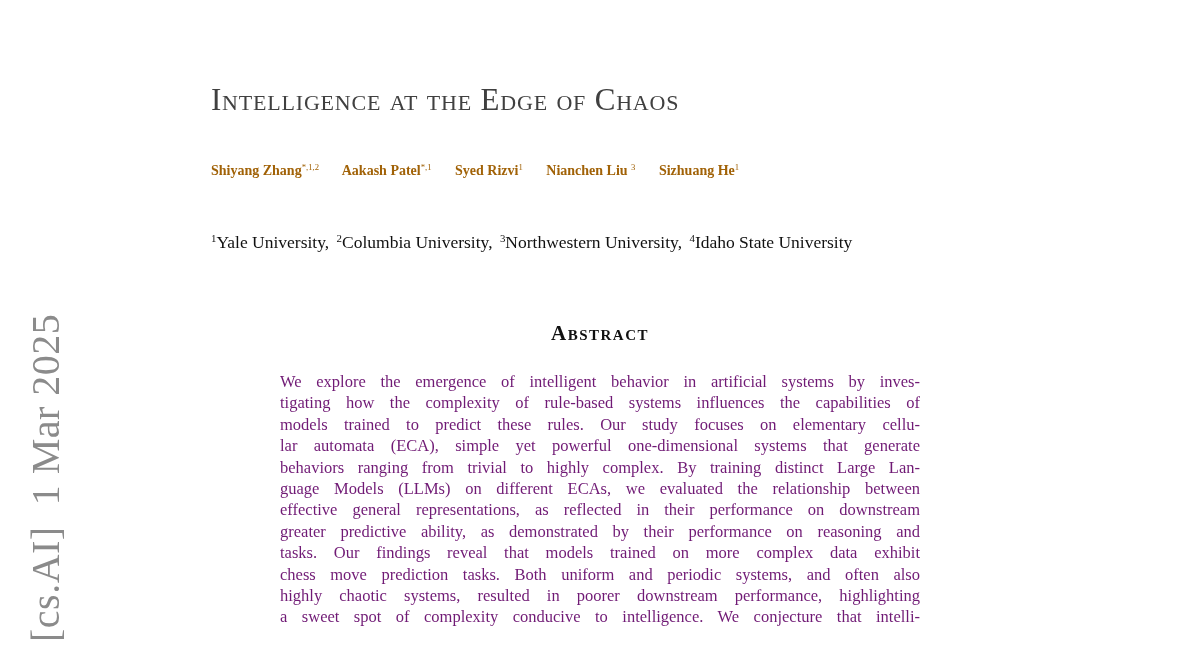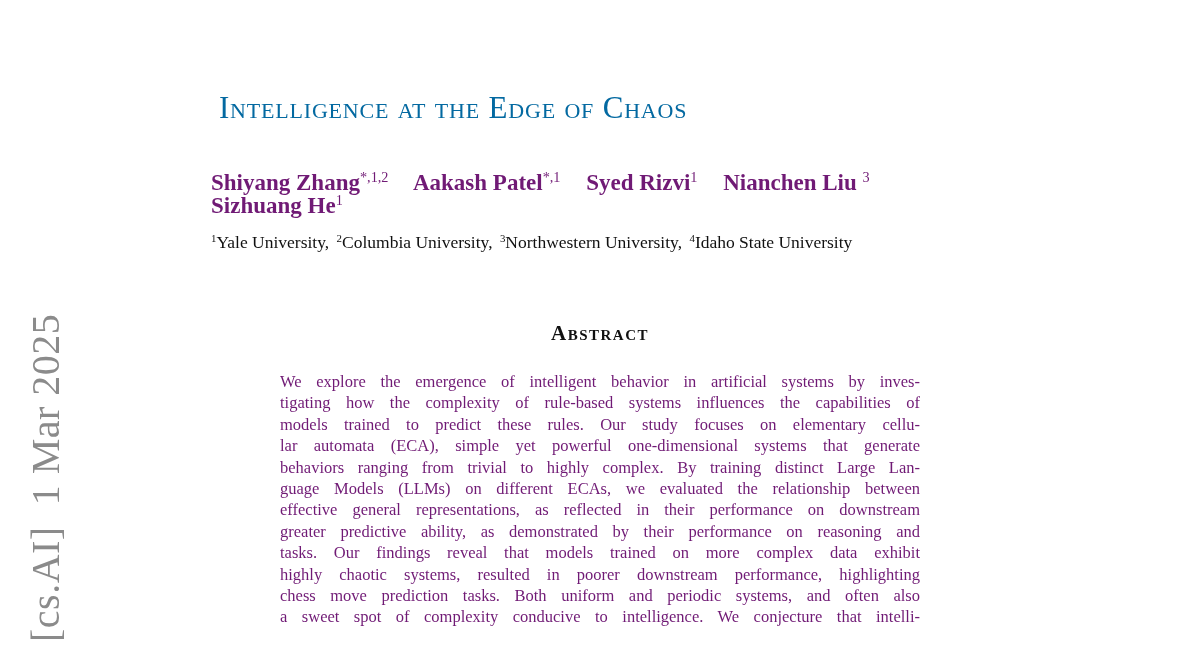--- a/index.html
+++ b/index.html
@@ -28,38 +28,38 @@
     font-size: 40px;
     line-height: 40px;
     letter-spacing: 0.5px;
     color: #8b8b8b;
   }
 
   .title {
     position: absolute;
     left: 211px;
     top: 84px;
-    margin: 8px;
+    margin: 0;
     font-size: 31px;
     line-height: 31px;
     font-weight: 400;
     font-variant: small-caps;
     letter-spacing: 0.8px;
-    color: #0369a1;
+    color: #404040;
     white-space: nowrap;
   }
 
   .authors {
     position: absolute;
     left: 211px;
-    top: 172px;
-    font-size: 23px;
+    top: 160px;
+    font-size: 14px;
     font-weight: 700;
     line-height: 22.5px;
-    color: #701a75;
+    color: #a16207;
     width: 740px;
   }
   .author { margin-right: 20px; white-space: nowrap; }
   .author:last-child { margin-right: 0; }
 
   sup {
     font-size: 62%;
     font-weight: 400;
     line-height: 0;
     vertical-align: baseline;
@@ -139,18 +139,18 @@
   <div class="abstract-body">
     <div class="abs-line">We explore the emergence of intelligent behavior in artificial systems by inves-</div>
     <div class="abs-line">tigating how the complexity of rule-based systems influences the capabilities of</div>
     <div class="abs-line">models trained to predict these rules. Our study focuses on elementary cellu-</div>
     <div class="abs-line">lar automata (ECA), simple yet powerful one-dimensional systems that generate</div>
     <div class="abs-line">behaviors ranging from trivial to highly complex. By training distinct Large Lan-</div>
     <div class="abs-line">guage Models (LLMs) on different ECAs, we evaluated the relationship between</div>
     <div class="abs-line">effective general representations, as reflected in their performance on downstream</div>
     <div class="abs-line">greater predictive ability, as demonstrated by their performance on reasoning and</div>
     <div class="abs-line">tasks. Our findings reveal that models trained on more complex data exhibit</div>
+    <div class="abs-line">chess move prediction tasks. Both uniform and periodic systems, and often also</div>
     <div class="abs-line">highly chaotic systems, resulted in poorer downstream performance, highlighting</div>
-    <div class="abs-line">chess move prediction tasks. Both uniform and periodic systems, and often also</div>
     <div class="abs-line">a sweet spot of complexity conducive to intelligence. We conjecture that intelli-</div>
   </div>
 
 </div>
 
 </body></html>

